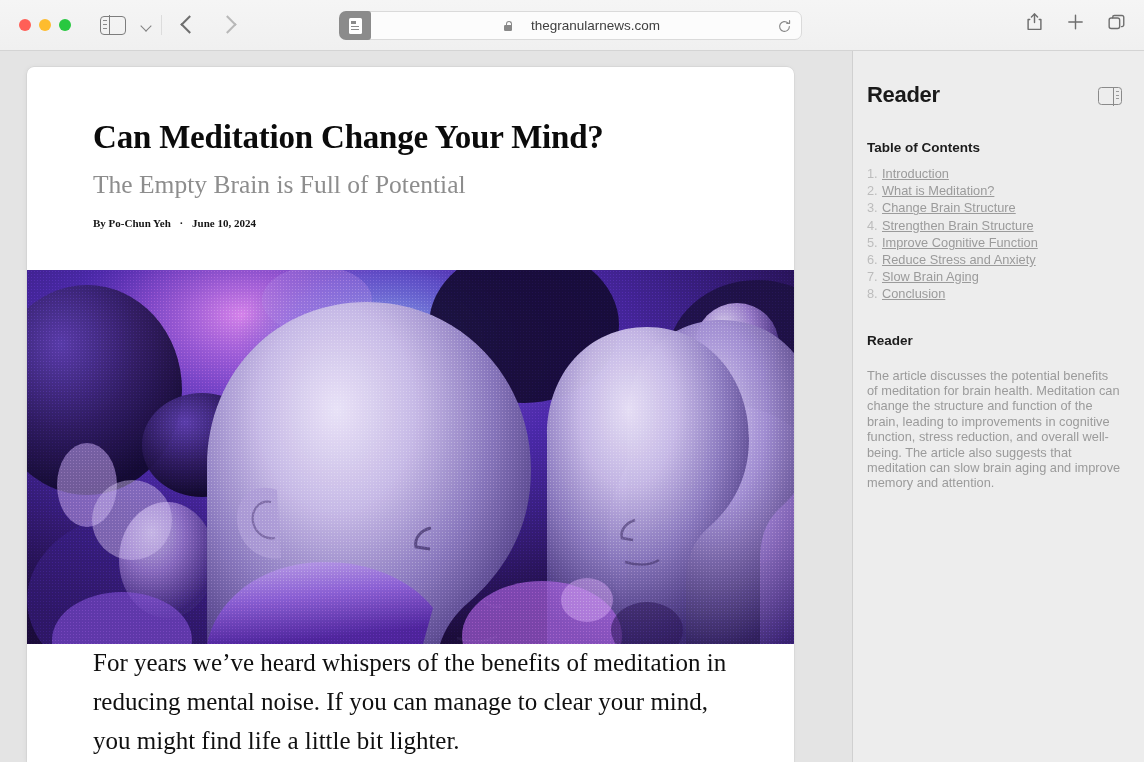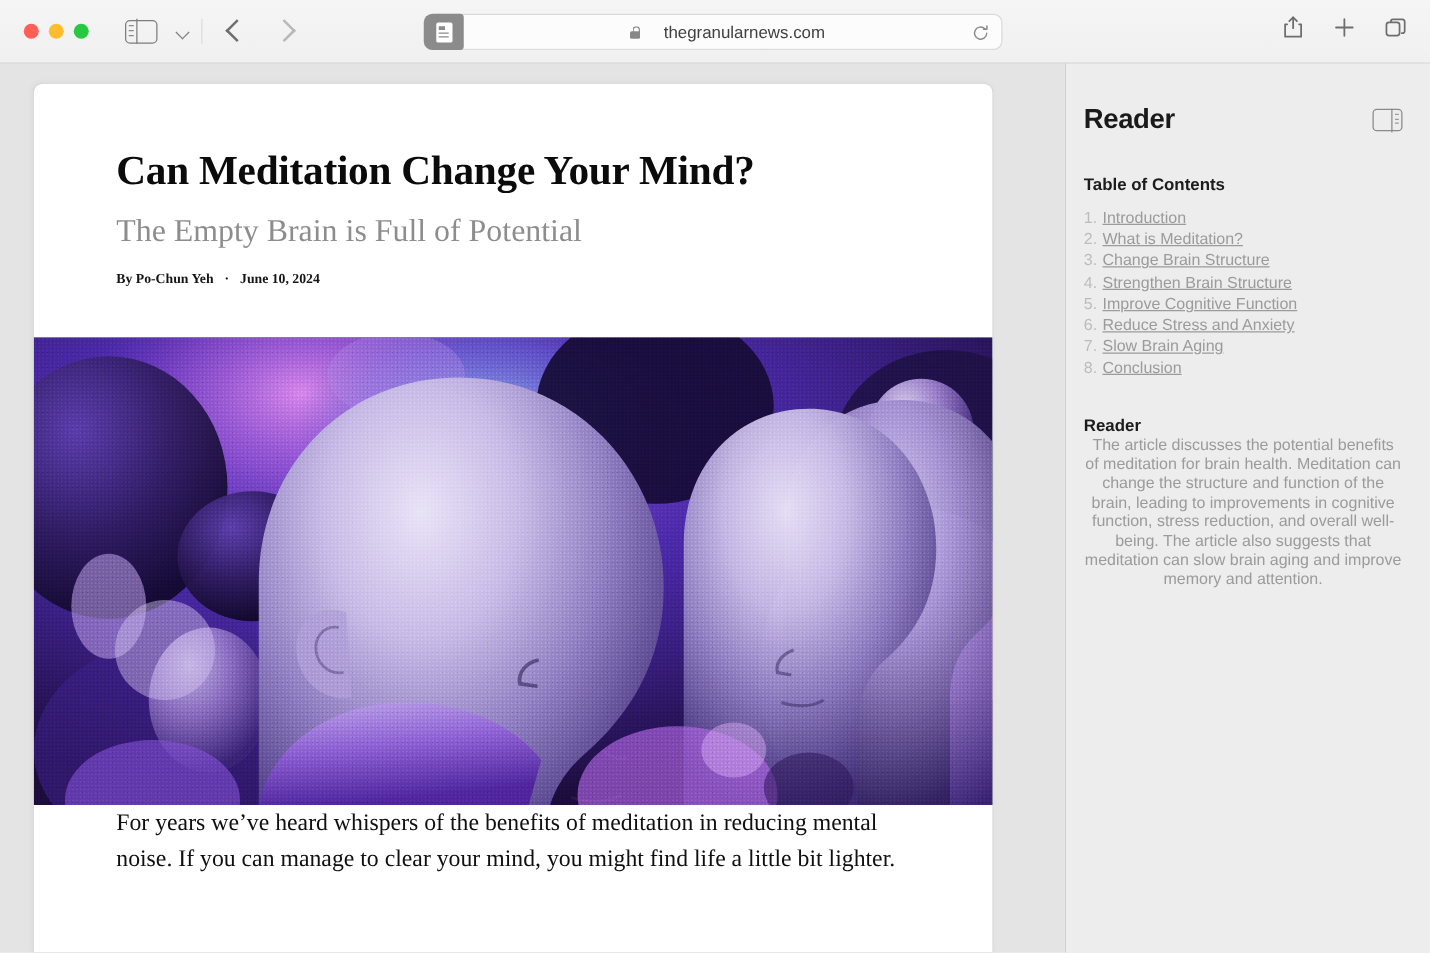--- a/index.html
+++ b/index.html
@@ -129,21 +129,21 @@
   .hero .grain{
     position:absolute; inset:0; opacity:.5; mix-blend-mode:overlay;
     background-image:
       radial-gradient(rgba(255,255,255,.5) .5px, transparent .6px),
       radial-gradient(rgba(0,0,0,.45) .5px, transparent .6px);
     background-size:3px 3px, 4px 4px;
     background-position:0 0, 1px 2px;
   }
   .body-text{
     position:absolute; left:0; top:577px; width:767px; padding:0 66px;
-    font-family:"Liberation Serif", serif; font-size:19px; line-height:1.55;
+    font-family:"Liberation Serif", serif; font-size:25px; line-height:1.55;
     color:#101010;
   }
 
   
   .divider{ position:absolute; left:852px; top:51px; width:1px; height:711px; background:#d0d0d0; }
   .sidebar{
     position:absolute; left:853px; top:51px; width:291px; height:711px;
     background:#ededed; padding:31px 22px 0 14px;
   }
   .sb-head{ display:flex; align-items:flex-start; justify-content:space-between; }
@@ -160,21 +160,21 @@
   .rs-toggle i:nth-child(1){ top:3px; }
   .rs-toggle i:nth-child(2){ top:6.6px; }
   .rs-toggle i:nth-child(3){ top:10.2px; }
 
   .sec-title{ font-size:13.5px; font-weight:bold; color:#1c1c1c; margin-top:32px; }
   .toc{ margin-top:10px; }
   .toc-row{ display:flex; font-size:12.8px; line-height:15.2px; margin-bottom:0; padding:1px 0; }
   .toc-num{ color:#bcbcbc; width:15px; flex:none; }
   .toc-label{ color:#9b9b9b;text-decoration:underline; }
   .sum-title{ font-size:13.5px; font-weight:bold; color:#1c1c1c; margin-top:30px; }
-  .sum-body{ font-size:12.8px; line-height:15.4px; color:#9b9b9b; margin-top:0;text-align:center; }
+  .sum-body{ font-size:12.8px; line-height:15.4px; color:#9b9b9b; margin-top:20px; }
 </style>
 </head>
 <body>
 
 <div id="app">
 
   <div class="toolbar">
     <div class="traffic">
       <div class="tl r"></div>
       <div class="tl y"></div>

